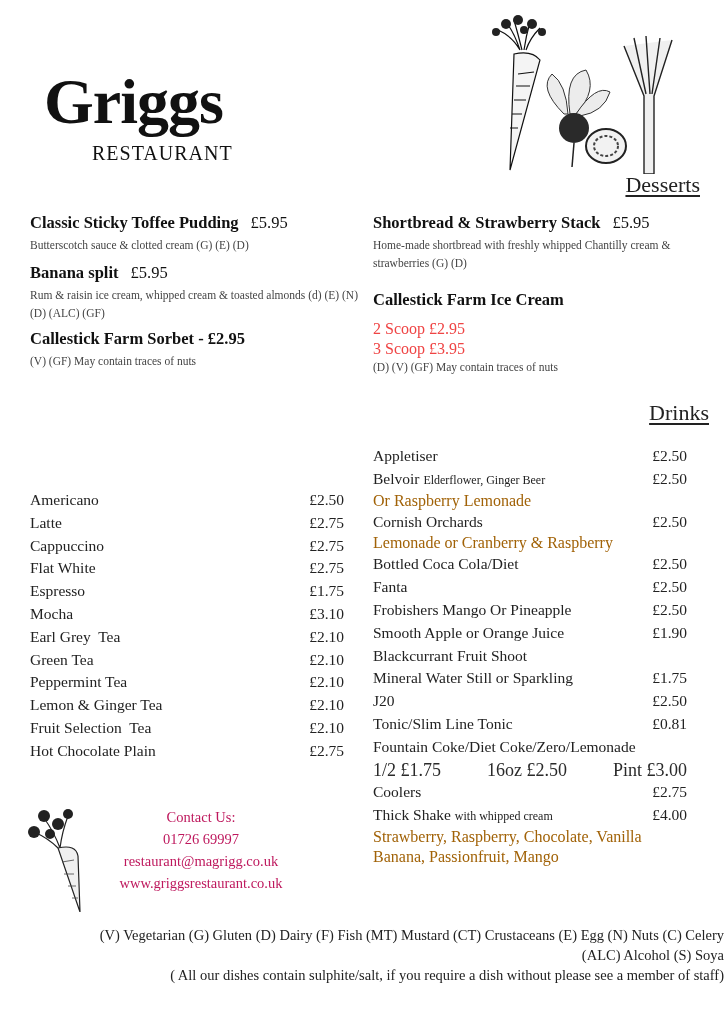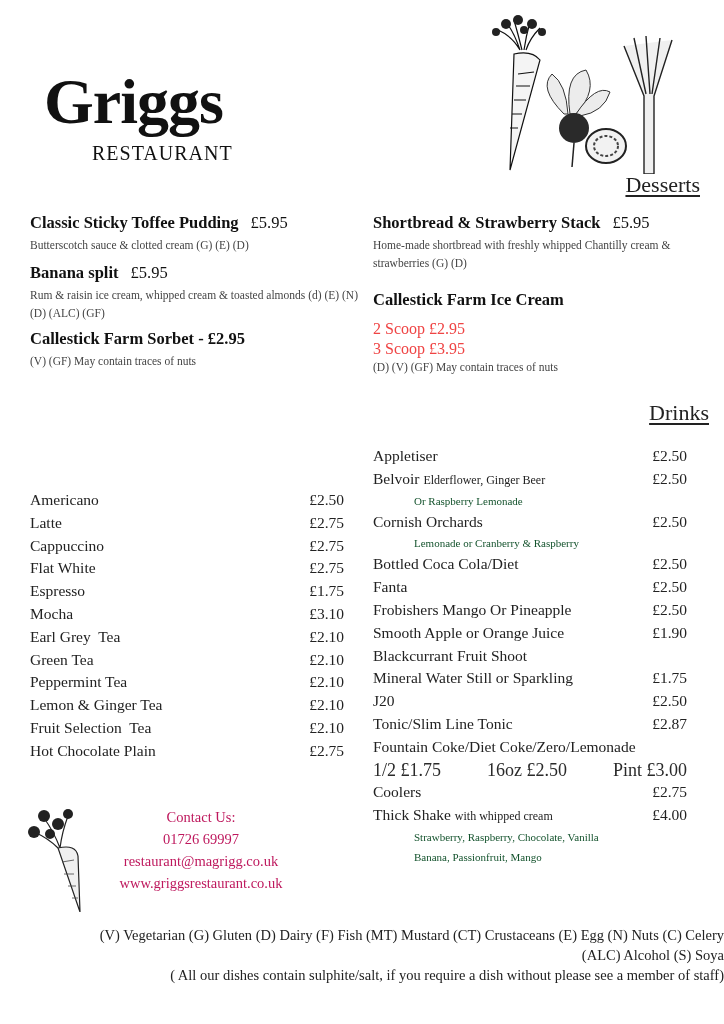--- a/index.html
+++ b/index.html
@@ -20,21 +20,21 @@
 
   
   .dessert-name { font-size: 16.5px; font-weight: bold; color: #111; white-space: nowrap; }
   .dessert-name .price { font-weight: normal; margin-left: 12px; }
   .desc { font-size: 11.5px; color: #444; line-height: 18px; }
   .scoop { font-size: 16px; color: #ef4444; }
 
   
   .drink-row { display: flex; justify-content: space-between; font-size: 15.5px; color: #222; height: 22.8px; line-height: 22.8px; white-space: nowrap; }
   .drink-row .small { font-size: 12px; }
-  .drink-sub { font-size: 11px; color: #14532d; height: 20px; line-height: 20px; white-space: nowrap; margin-left: 41px; }
+  .drink-sub { font-size: 16px; color: #a16207; height: 20px; line-height: 20px; white-space: nowrap; }
   .col-left { left: 30px; top: 445px; width: 314px; margin-top: 44px; }
   .col-right { left: 373px; top: 445px; width: 314px; }
   .fountain-sizes { display: flex; justify-content: space-between; font-size: 18px; height: 22.8px; line-height: 22.8px; }
 
   
   .contact { left: 100px; top: 806px; width: 202px; text-align: center; font-size: 14.5px; line-height: 22px; color: #be185d; }
   .carrot-small { left: 24px; top: 804px; width: 74px; height: 108px; }
 
   .footer { left: 0; width: 724px; text-align: right; font-size: 14.5px; line-height: 20px; color: #222; }
 </style>
@@ -188,21 +188,21 @@
   <div class="drink-row">
       <span>Mineral Water Still or Sparkling</span>
       <span>£1.75</span>
     </div>
   <div class="drink-row">
       <span>J20</span>
       <span>£2.50</span>
     </div>
   <div class="drink-row">
       <span>Tonic/Slim Line Tonic</span>
-      <span>£2.87</span>
+      <span>£0.81</span>
     </div>
   <div class="drink-row">
       <span>Fountain Coke/Diet Coke/Zero/Lemonade</span>
     </div>
   <div class="fountain-sizes">
     <span>1/2 £1.75</span>
     <span>16oz £2.50</span>
     <span>Pint £3.00</span>
   </div>
   <div class="drink-row">

